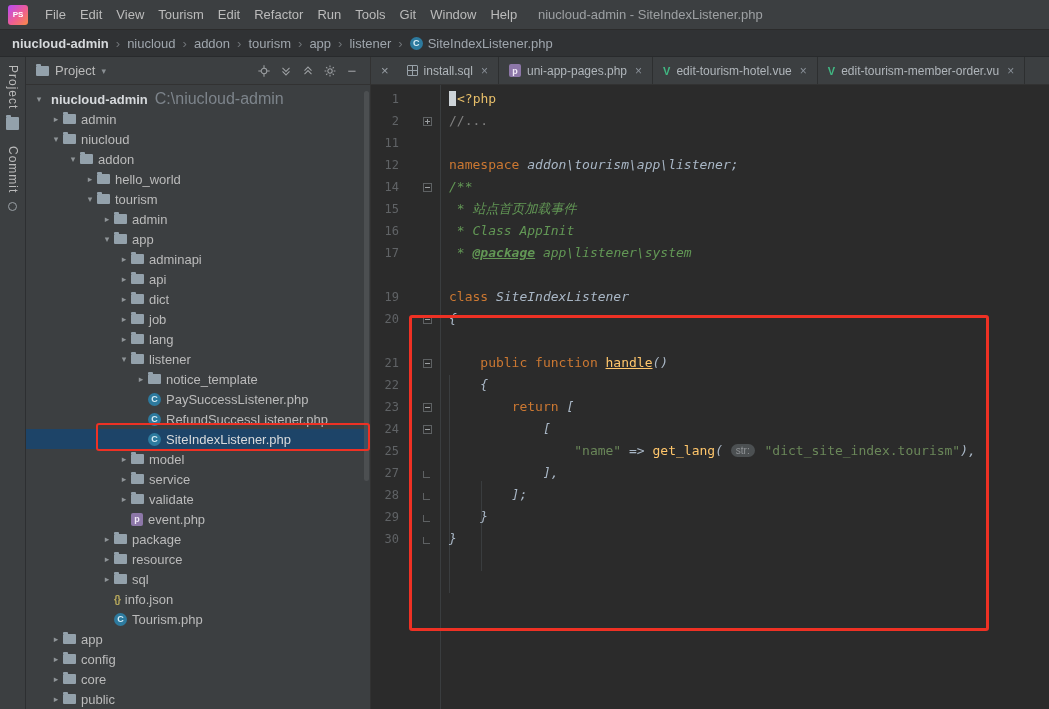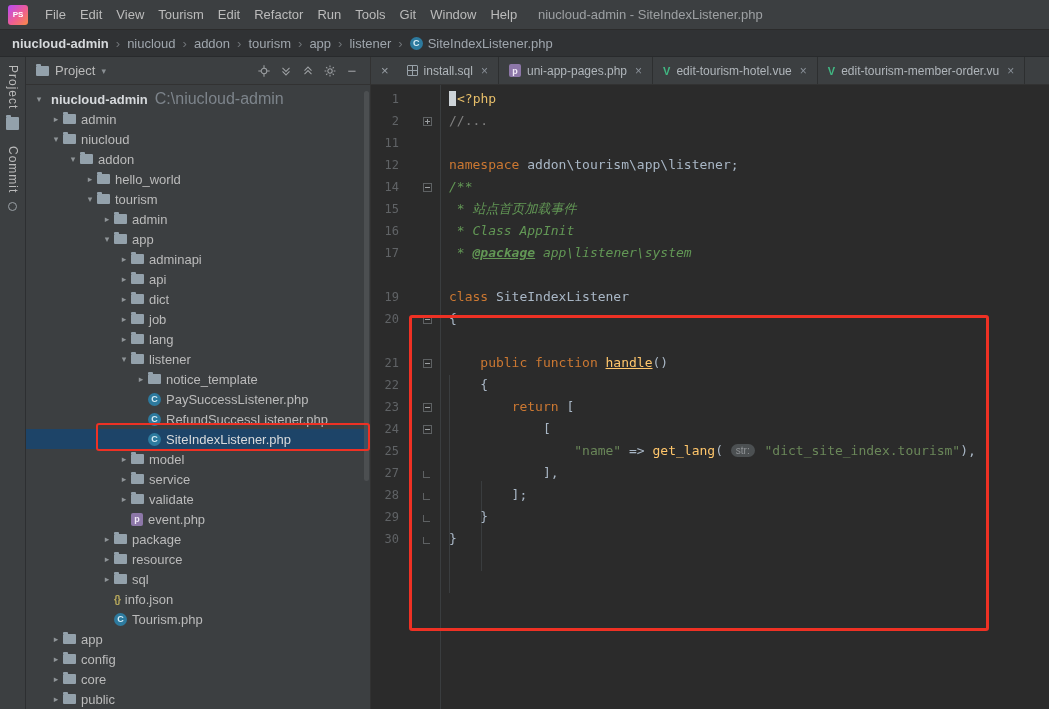--- a/index.html
+++ b/index.html
@@ -102,21 +102,21 @@
   .fold-minus, .fold-plus { border:1px solid #5e6163; }
   .fold-minus::after, .fold-plus::after { content:""; position:absolute; left:1px; right:1px; top:3px;
         height:1px; background:#9da0a3; }
   .fold-plus::before { content:""; position:absolute; top:1px; bottom:1px; left:3px; width:1px; background:#9da0a3; }
   .fold-end { width:7px; height:7px; top:9px; border-left:1px solid #5e6163; border-bottom:1px solid #5e6163; }
   .code-text { display:block; padding-left:78px; white-space:pre; }
   .caret { display:inline-block; width:7px; height:15px; background:#cdd3d8; vertical-align:-3px; margin-right:1px; }
 
   .c-tag     { color:var(--tag,#e8bf6a); }
   .c-kw      { color:var(--kw,#cc7832); }
-  .c-plain   { color:var(--plain,#a9b7c6); }
+  .c-plain   { color:var(--plain,#a9b7c6);font-style:italic; }
   .c-comment { color:var(--comment,#808080); }
   .c-doc     { color:var(--doc,#629755); font-style:italic; }
   .c-doctag  { color:var(--doc,#629755); font-style:italic; font-weight:bold; text-decoration:underline; }
   .c-str     { color:var(--str,#6a8759); }
   .c-func    { color:var(--func,#ffc66b); text-decoration:underline; }
   .c-call    { color:var(--func,#ffc66b); }
   .c-pill    { background:#4c5052; color:#909396; border-radius:8px; padding:1px 5px; font-size:10px;
                font-family:"Liberation Sans",sans-serif; vertical-align:1px; margin-right:2px; }
 
   

